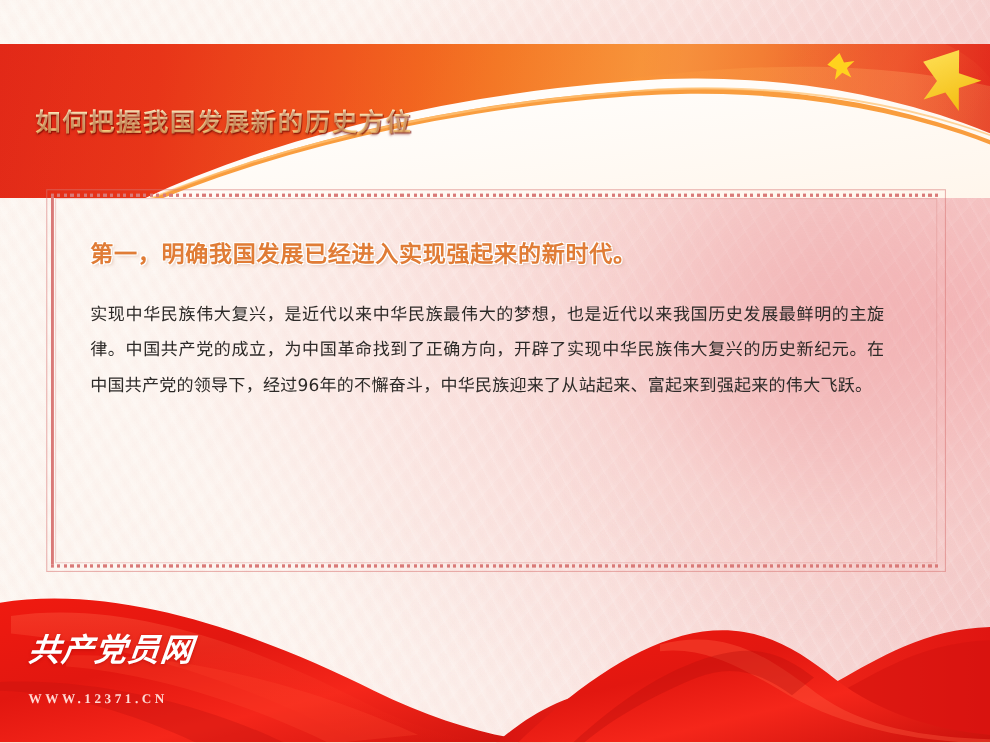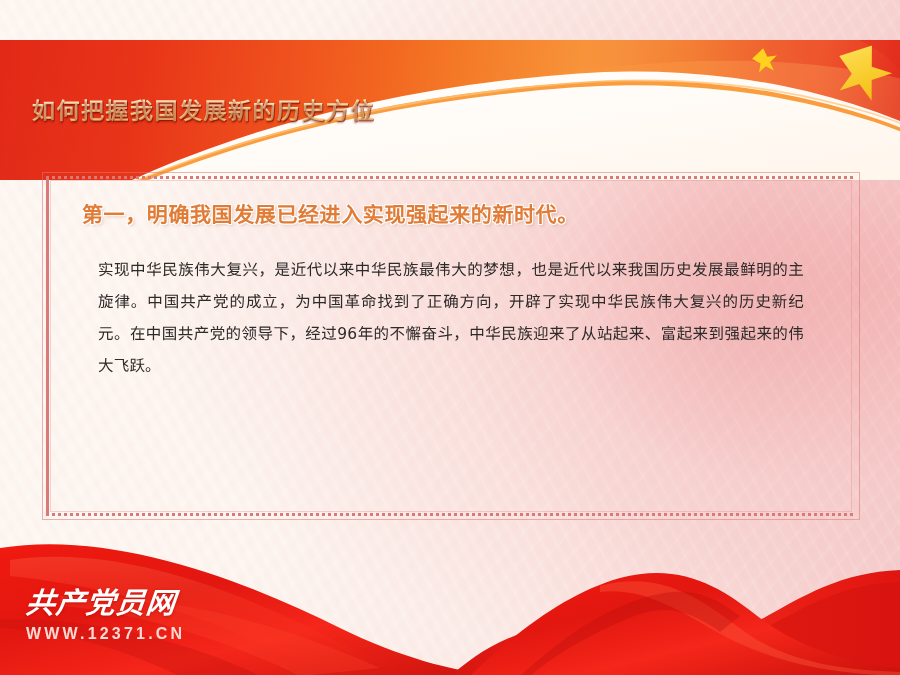--- a/index.html
+++ b/index.html
@@ -177,21 +177,21 @@
     border-image: repeating-linear-gradient(90deg, #d97a78 0 3px, rgba(255,255,255,0) 3px 6px) 3;
   }
   .card-inner2 {
     position: absolute;
     inset: 7px;
     border: 1px solid rgba(222,140,137,0.35);
   }
 
   .card-body {
     position: absolute;
-    left: 42px; top: 172px;
+    left: 42px; top: 188px;
     width: 818px; height: 320px;
     box-sizing: border-box;
     padding: 26px 56px 0 40px;
   }
   .section-heading {
     font-size: 21px;
     font-weight: 700;
     letter-spacing: 0.6px;
     color: #e07c36;
     font-family: "DejaVu Sans", "Liberation Sans", sans-serif;
@@ -202,21 +202,21 @@
       -1px -1px 0 #fff,
       2px 2px 3px rgba(180,110,70,0.30);
     margin: 0 0 26px 0;
     white-space: nowrap;
   }
   .para {
     font-size: 15.5px;
     line-height: 32px;
     color: #2d2a28;
     text-align: justify;
-    margin: 0 0 22px 16px;
+    margin: 0 0 22px 0;
     letter-spacing: 0.2px;
     font-family: "DejaVu Sans", "Liberation Sans", sans-serif;
   }
 
   
   .ribbon { position: absolute; left: 0; bottom: 0; width: 900px; height: 175px; overflow: hidden; }
   .ribbon svg { display: block; }
   .watermark {
     position: absolute;
     left: 26px; bottom: 32px;
@@ -227,25 +227,25 @@
     font-weight: 700;
     color: #ffffff;
     font-family: "DejaVu Serif", "Liberation Serif", serif;
     letter-spacing: 1px;
     font-style: italic;
     text-shadow: 0 1px 3px rgba(150,0,0,0.45);
     line-height: 1;
     transform: skewX(-6deg);
   }
   .wm-url {
-    margin-top: 7px;
-    font-size: 16px;
+    margin-top: 22px;
+    font-size: 12px;
     letter-spacing: 3.2px;
     color: #ffd9d4;
-    font-family: Liberation Sans, sans-serif;
+    font-family: Liberation Serif, serif;
     font-weight: 700;
   }
 </style>
 </head>
 <body>
 
 <div class="poster">
 
   <div class="bg-base"></div>
   <div class="bg-texture"></div>

